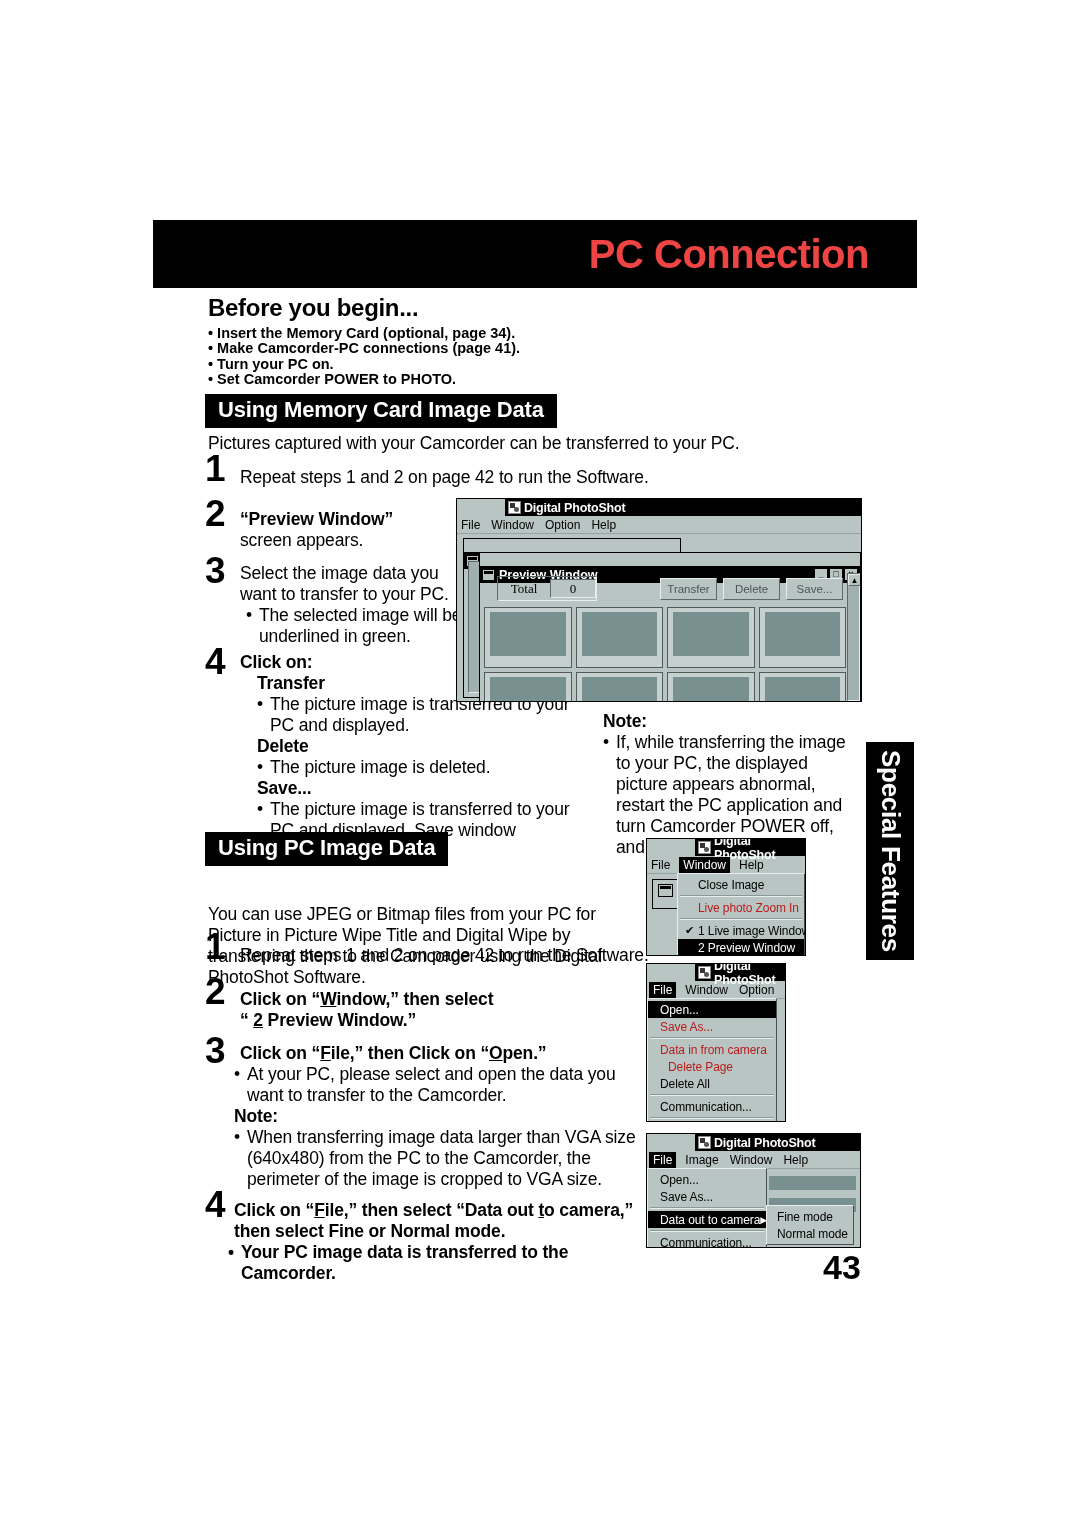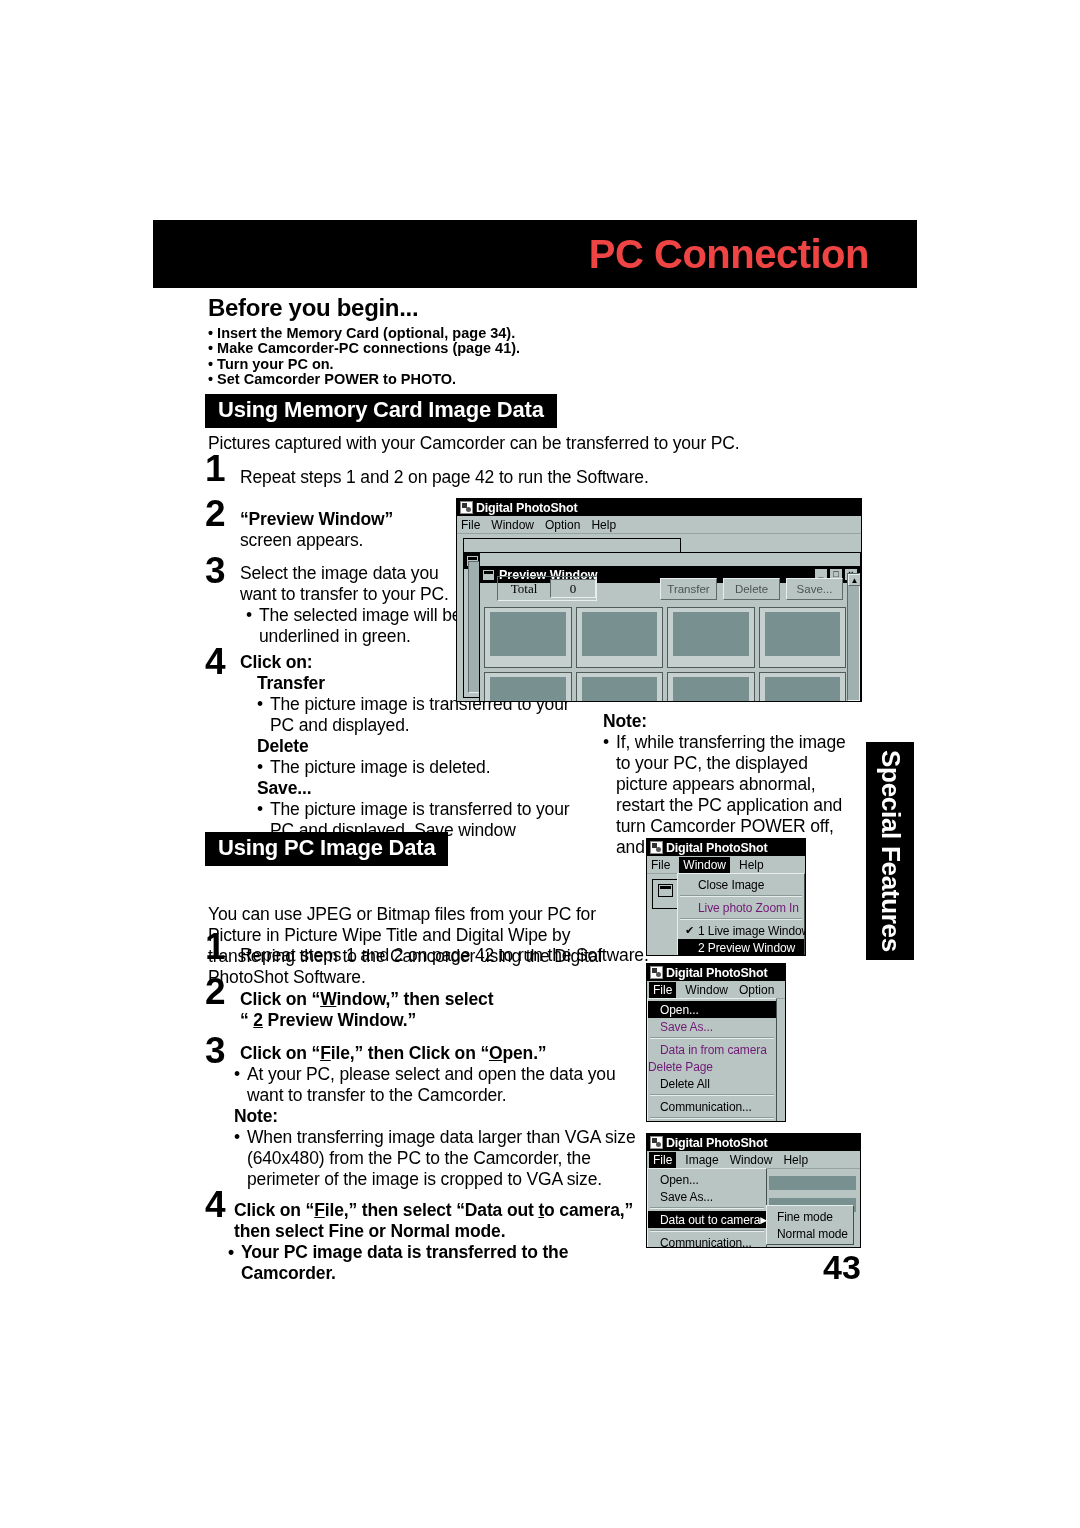--- a/index.html
+++ b/index.html
@@ -162,20 +162,21 @@
   .win-title {
     background: #000;
     color: #fff;
     font-size: 12.5px;
     font-weight: bold;
     height: 17px;
     display: flex;
     align-items: center;
     padding-left: 3px;
     letter-spacing: -0.2px;
+    margin-left: 48px;
   }
   .app-ico {
     width: 13px; height: 13px;
     margin-right: 3px;
     background: #fff;
     position: relative;
     flex: 0 0 auto;
     border: 1px solid #888;
     box-sizing: border-box;
   }
@@ -300,21 +301,21 @@
   }
   .dd-item {
     height: 17px;
     display: flex;
     align-items: center;
     padding-left: 20px;
     white-space: nowrap;
     letter-spacing: -0.1px;
   }
   .dd-item.hl { background: #000; color: #fff; }
-  .dd-item.dis { color: #701a75; }
+  .dd-item.dis { color: #b91c1c; }
   .dd-sep {
     height: 1px;
     margin: 2px 2px;
     background: #8b9a98;
     border-bottom: 1px solid #e8eeed;
   }
   .dd-check {
     position: absolute;
     margin-left: -13px;
     font-size: 11px;
@@ -544,21 +545,21 @@
       <span class="sel">File</span>
       <span>Window</span>
       <span>Option</span>
       <span>H</span>
     </div>
     <div class="dd" style="position:absolute; left:0px; top:34px; width:130px; padding:2px 0;">
       <div class="dd-item hl" style="padding-left:12px;">Open...</div>
       <div class="dd-item dis" style="padding-left:12px;">Save As...</div>
       <div class="dd-sep"></div>
       <div class="dd-item dis" style="padding-left:12px;">Data in from camera</div>
-      <div class="dd-item dis" style="padding-left:0;">Delete Page</div>
+      <div class="dd-item dis" style="padding-left:20px;">Delete Page</div>
       <div class="dd-item" style="padding-left:12px;">Delete All</div>
       <div class="dd-sep"></div>
       <div class="dd-item" style="padding-left:12px;">Communication...</div>
       <div class="dd-sep"></div>
       <div class="dd-item" style="padding-left:12px;">Exit</div>
     </div>
   </div>
 
   <div class="win" style="left:646px; top:1133px; width:215px; height:115px; border:1px solid #000; overflow:hidden;">
     <div class="win-title">

